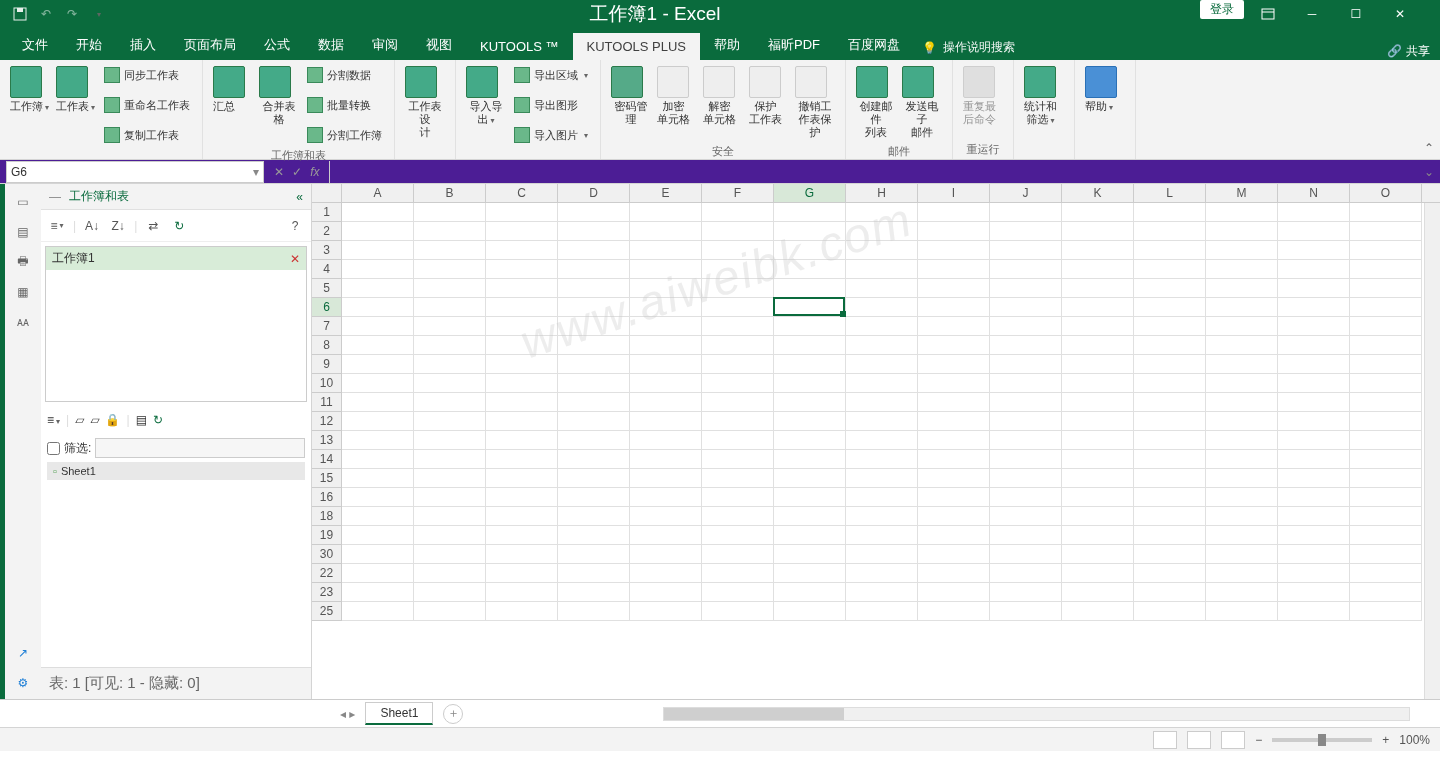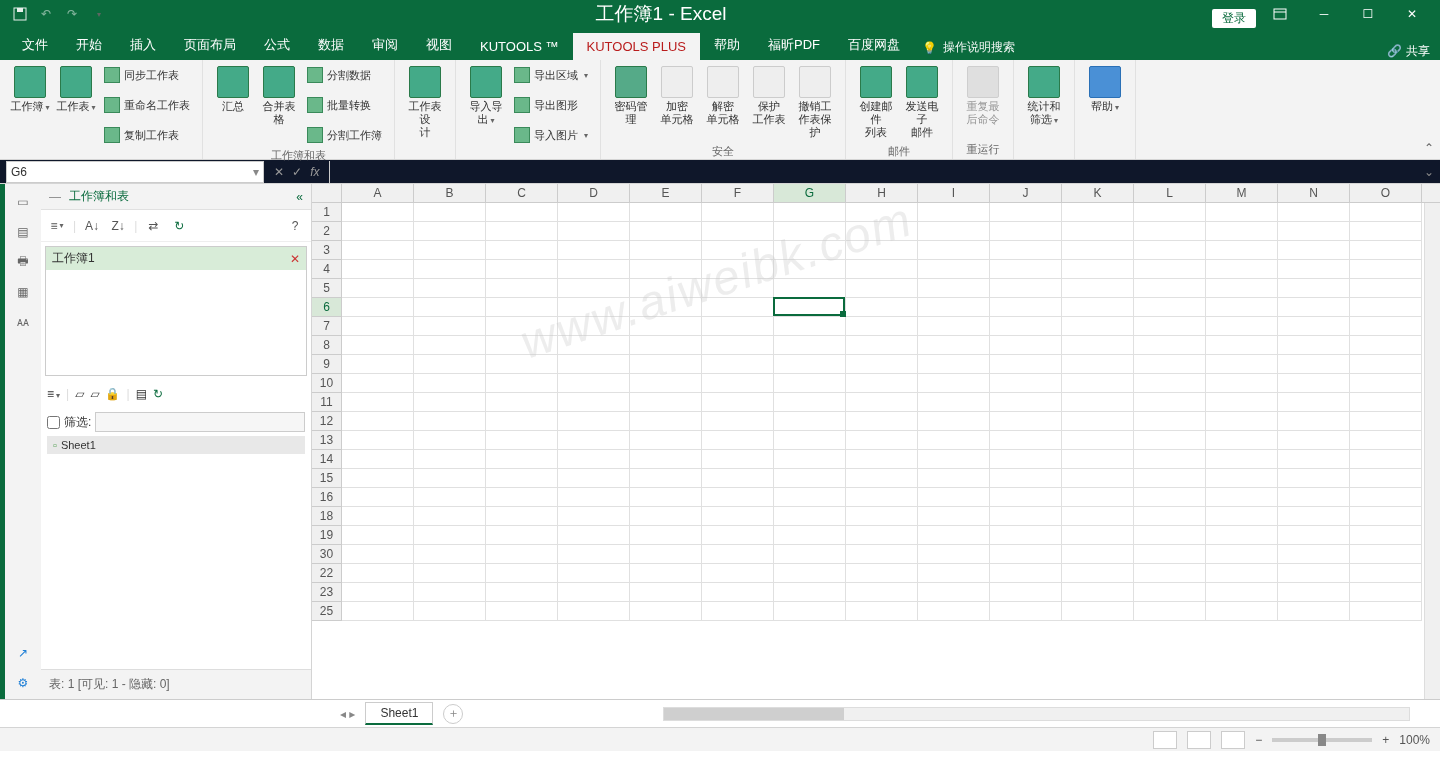--- a/index.html
+++ b/index.html
@@ -3,69 +3,69 @@
 <meta charset="utf-8">
 <style>
 * { margin:0; padding:0; box-sizing:border-box; font-family:"Microsoft YaHei","Segoe UI",sans-serif; }
 body { width:1440px; height:759px; overflow:hidden; background:#fff; font-size:12px; color:#333; }
 
 
 .titlebar { height:28px; background:#0a6b3d; display:flex; align-items:center; color:#fff; }
 .qat { display:flex; align-items:center; gap:2px; padding-left:8px;}
 .qat-btn { width:24px; height:24px; display:flex; align-items:center; justify-content:center; opacity:.9;}
 .title-center { flex:1; text-align:center; font-size:19px;}
-.title-right { display:flex; align-items:flex-end; gap:4px; padding-right:8px;}
+.title-right { display:flex; align-items:flex-start; gap:4px; padding-right:20px;}
 .login-btn { background:#fff; color:#0a6b3d; padding:1px 10px; font-size:12px; border-radius:2px;}
 .winbtn { width:40px; height:28px; display:flex; align-items:center; justify-content:center;}
 
 
 .ribbon-tabs { height:32px; background:#0a6b3d; display:flex; align-items:flex-end; padding-left:8px; color:#fff;}
 .rtab { padding:6px 14px; font-size:13px; cursor:default;}
-.rtab.active { background:#f3f3f3; color:#b91c1c;}
+.rtab.active { background:#f3f3f3; color:#404040;}
 .rtab-right { margin-left:auto; display:flex; align-items:center; padding-right:10px; gap:6px;}
 .search-hint { display:flex; align-items:center; gap:6px; opacity:.95; padding:4px 8px;}
 
 
 .ribbon { height:100px; background:#f3f3f3; border-bottom:1px solid #d4d4d4; display:flex; position:relative;}
 .rgroup { display:flex; flex-direction:column; align-items:center; padding:4px 8px 2px; border-right:1px solid #e1e1e1;}
 .rgroup-items { display:flex; align-items:flex-start; gap:2px; flex:1;}
-.rbig { display:flex; flex-direction:column; align-items:center; width:44px; padding:2px; gap:2px;}
+.rbig { display:flex; flex-direction:column; align-items:flex-start; width:44px; padding:2px; gap:2px;}
 .rbig .ricon { width:32px; height:32px; background:#4a8; border:1px solid #2a7a4a; border-radius:2px;}
 .rbig .rlbl { font-size:11px; text-align:center; line-height:1.2; white-space:pre-line;}
 .rcol { display:flex; flex-direction:column; gap:12px; padding:2px;}
 .rsmall { display:flex; align-items:center; gap:4px; padding:1px 2px; font-size:11px; white-space:nowrap;}
 .rsmall .ricon-s { width:16px; height:16px; background:#6ab88a; border:1px solid #3a8a5a;}
 .rgroup-label { font-size:11px; color:#666; text-align:center; padding-top:2px;}
 .ribbon-collapse { position:absolute; right:6px; bottom:4px; color:#666;}
 
 
-.fxrow { height:24px; border-bottom:1px solid #d4d4d4; display:flex; align-items:center; background:#0f172a;}
+.fxrow { height:24px; border-bottom:1px solid #d4d4d4; display:flex; align-items:center; background:#4c1d95;}
 .namebox { width:258px; height:22px; border:1px solid #ccc; margin-left:6px; display:flex; align-items:center; padding:0 4px; justify-content:space-between; background:#fff;}
 .fx-icons { display:flex; align-items:center; gap:8px; padding:0 10px; color:#999;}
 .fx-input { flex:1; height:22px; border-left:1px solid #ccc; padding:0 6px;}
 
 
 .main { display:flex; height:515px;}
 .leftstrip { width:5px; background:#0a6b3d;}
 .sidepanel { width:307px; background:#fff; border-right:1px solid #d4d4d4; display:flex;}
 .sp-tabs { width:36px; background:#f3f3f3; display:flex; flex-direction:column; align-items:center; padding-top:4px;}
 .sp-tab { width:28px; height:28px; display:flex; align-items:center; justify-content:center; margin-bottom:2px; color:#666;}
 .sp-body { flex:1; display:flex; flex-direction:column;}
 .sp-header { height:26px; background:#f3f3f3; display:flex; align-items:center; padding:0 8px; color:#0a6b3d; font-size:12px; justify-content:space-between; border-bottom:1px solid #e0e0e0;}
 .sp-toolbar { height:32px; display:flex; align-items:center; gap:6px; padding:0 6px; border-bottom:1px solid #eee;}
 .sp-toolbar .tbtn { width:20px; height:20px; display:flex; align-items:center; justify-content:center; color:#555;}
 .sp-help { margin-left:auto; color:#1e7fd6;}
-.wb-list { border:1px solid #ccc; margin:4px; height:130px; background:#fff;}
+.wb-list { border:1px solid #ccc; margin:4px; height:156px; background:#fff;}
 .wb-item { display:flex; align-items:center; justify-content:space-between; padding:3px 6px; background:#d8ecd8; color:#333;}
 .wb-close { color:#c33;}
 .sp-toolbar2 { height:28px; display:flex; align-items:center; gap:6px; padding:0 6px;}
 .filter-row { display:flex; align-items:center; gap:4px; padding:4px 6px;}
 .filter-row input[type=text]{ flex:1; border:1px solid #ccc; height:20px; background:#f6f6f6;}
 .sheet-item { background:#e8e8e8; margin:0 6px; padding:3px 6px; display:flex; align-items:center; gap:4px; font-size:11px;}
-.sp-status { margin-top:auto; padding:6px 8px; font-size:12px; color:#666; background:#f3f3f3; border-top:1px solid #ddd;}
+.sp-status { margin-top:auto; padding:6px 8px; font-size:15px; color:#666; background:#f3f3f3; border-top:1px solid #ddd;}
 
 
 .gridwrap { flex:1; display:flex; flex-direction:column; position:relative;}
 .colhdrs { display:flex; height:19px; background:#f0f0f0; border-bottom:1px solid #ccc;}
 .corner { width:30px; border-right:1px solid #ccc; background:#f0f0f0;}
 .ch { width:72px; border-right:1px solid #ccc; text-align:center; font-size:12px; color:#555; line-height:18px;}
 .rows { flex:1; overflow:hidden; position:relative;}
 .row { display:flex; height:19px;}
 .rh { width:30px; text-align:center; background:#f0f0f0; border-right:1px solid #ccc; border-bottom:1px solid #ccc; font-size:12px; color:#555; line-height:18px;}
 .cell { width:72px; border-right:1px solid #e0e0e0; border-bottom:1px solid #e0e0e0;}

